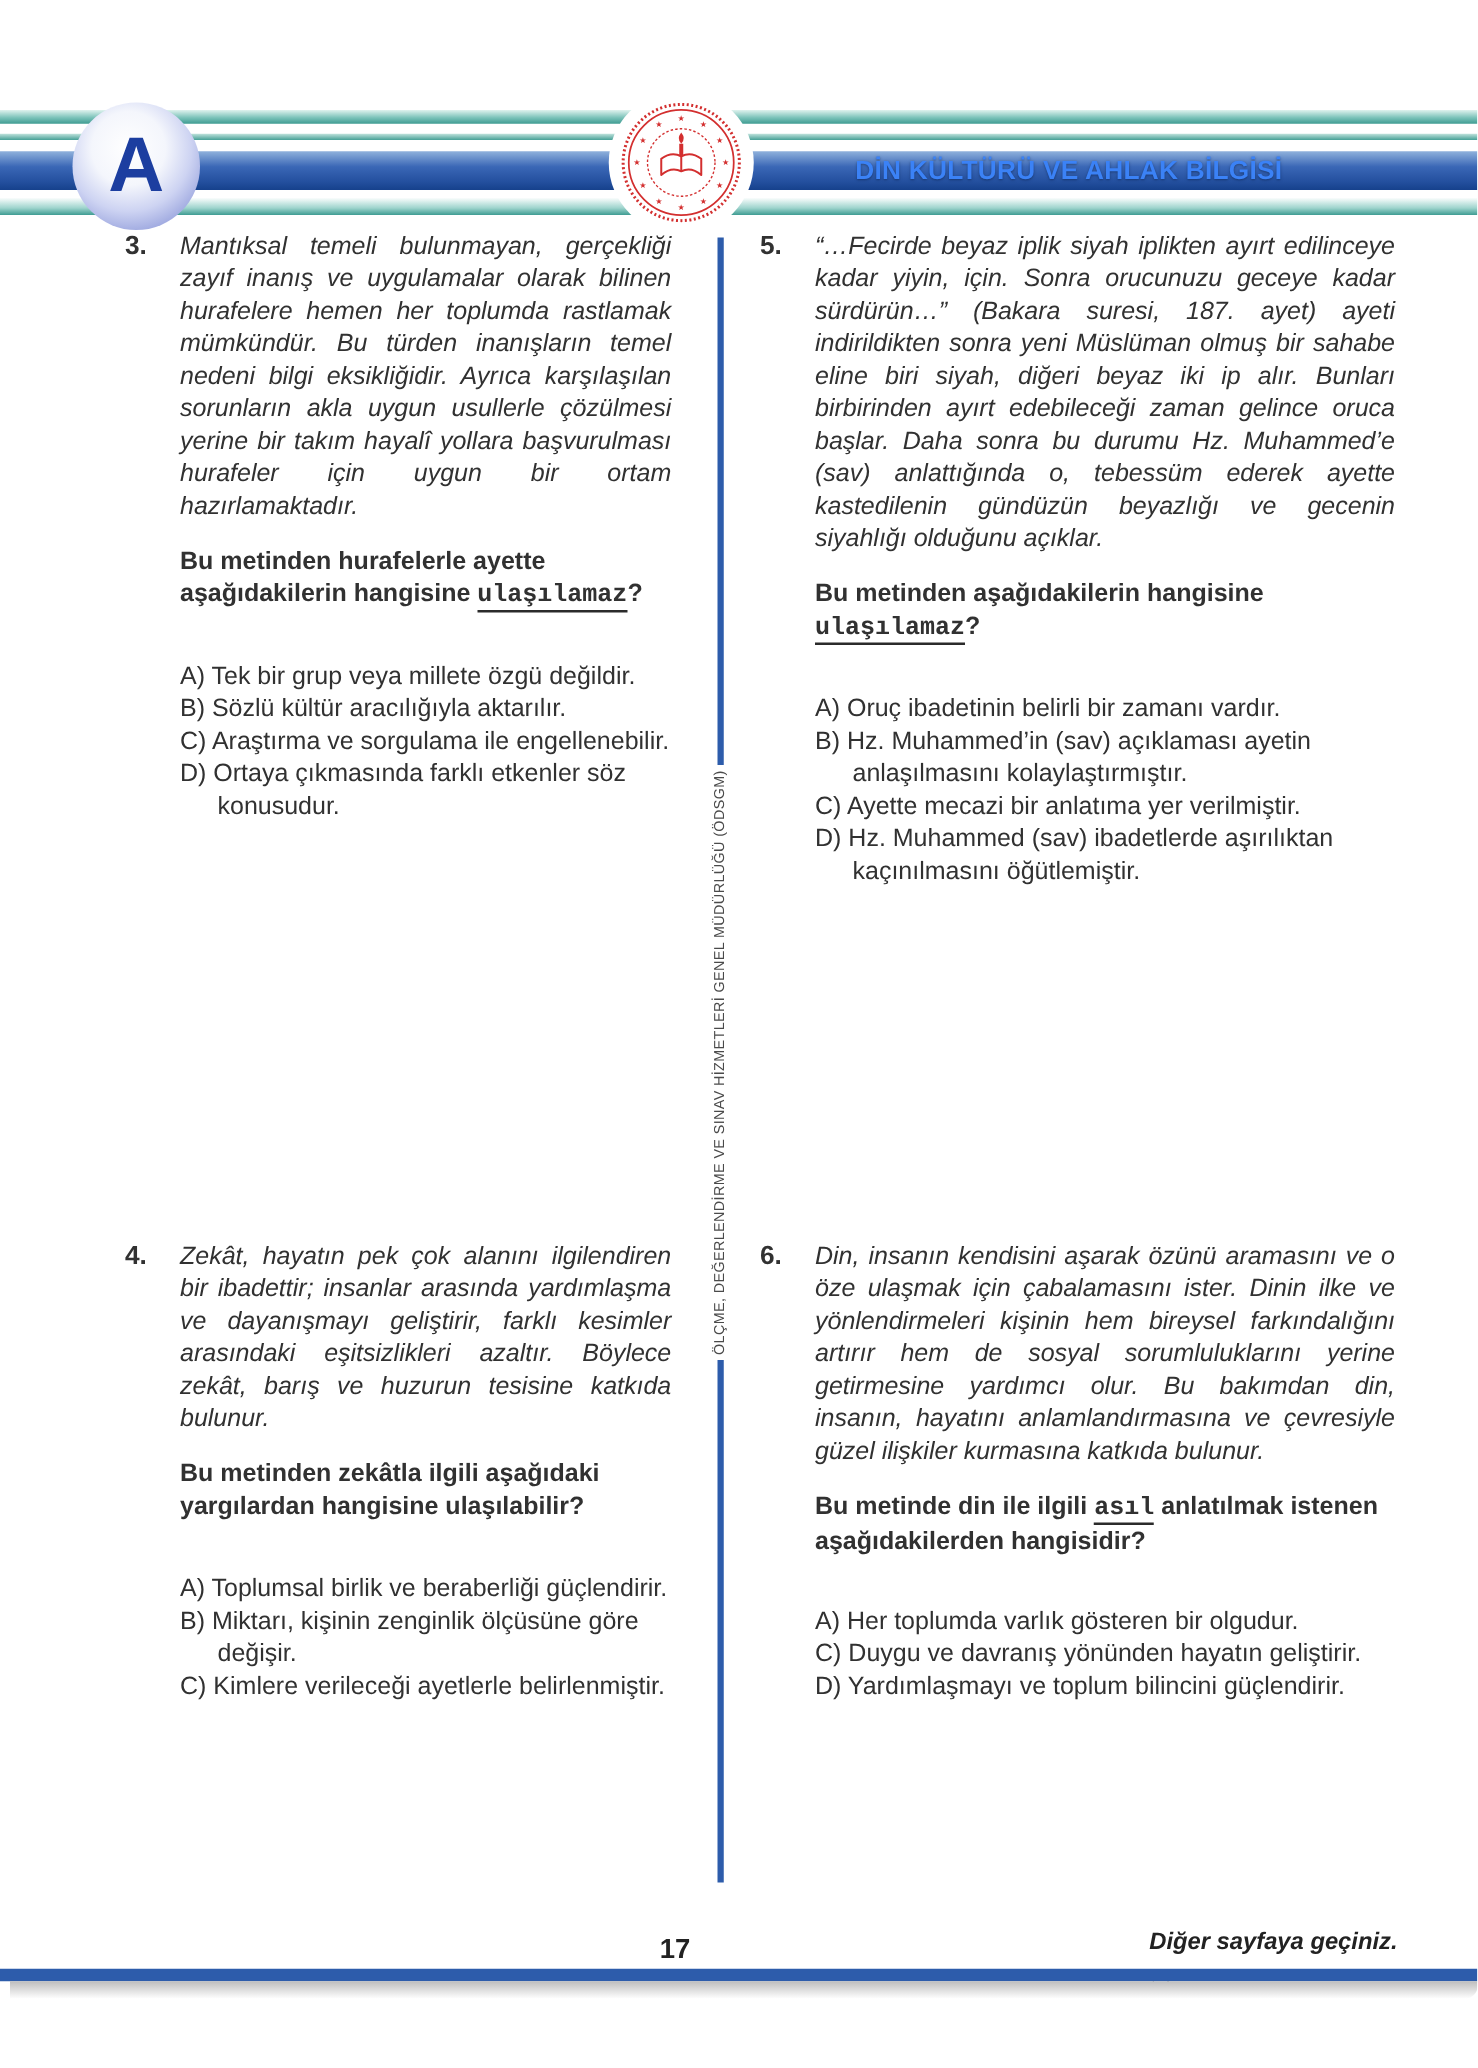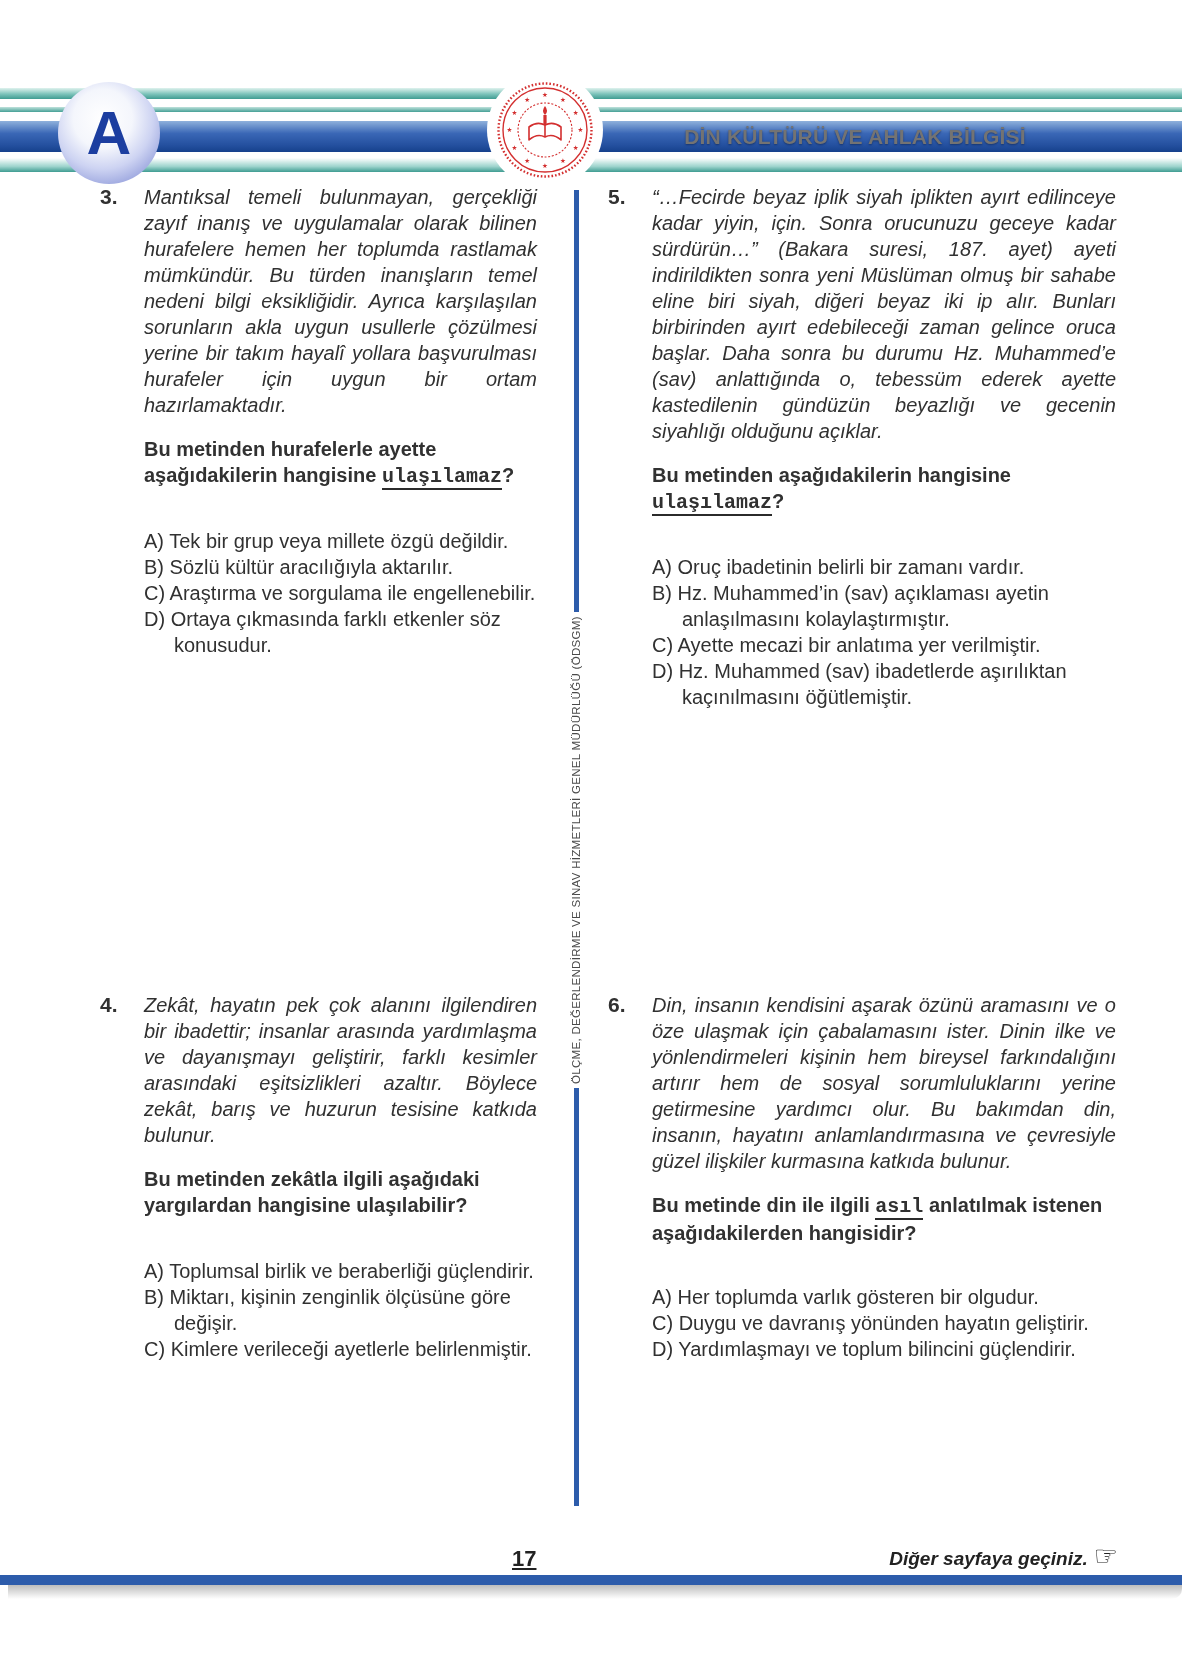--- a/index.html
+++ b/index.html
@@ -8,21 +8,21 @@
     font-family:"Liberation Sans","DejaVu Sans",sans-serif;color:#313131;
   }
   
   .stripe{position:absolute;left:0;right:0;z-index:1;}
   .stripe-1{top:88px;height:11px;background:linear-gradient(to bottom,#dff2ee,#7cc3ba 55%,#3f9c92);}
   .stripe-2{top:107px;height:5px;background:linear-gradient(to bottom,#bfe2dc,#45a096);}
   .stripe-blue{top:121px;height:31px;background:linear-gradient(to bottom,#8fb1dc,#3a67b6 40%,#24509f 78%,#16418c);}
   .stripe-3{top:158px;height:14px;background:linear-gradient(to bottom,#ffffff,#9ed4cd 60%,#3f9c92);}
   .subject-title{
     position:absolute;left:640px;top:121px;width:430px;height:31px;line-height:31px;z-index:2;
-    text-align:center;color:#737373;font-weight:bold;font-size:21px;letter-spacing:.2px;
+    text-align:center;color:#3b82f6;font-weight:bold;font-size:21px;letter-spacing:.2px;
     text-shadow:0 1px 2px rgba(10,30,70,.55);
   }
   
   .booklet{
     position:absolute;left:58px;top:82px;width:102px;height:102px;border-radius:50%;z-index:3;
     background:radial-gradient(circle at 44% 36%,#ffffff 0%,#f4f6fc 34%,#cdd3f2 58%,#95a0dc 82%,#6d77c6 100%);
     display:flex;align-items:center;justify-content:center;
   }
   .booklet-letter{font-size:62px;font-weight:bold;color:#1c3ea0;line-height:1;}
   
@@ -45,22 +45,22 @@
   .divider{position:absolute;left:574px;width:5px;background:#2d5cab;z-index:1;}
   .divider-top{top:190px;height:422px;}
   .divider-bottom{top:1088px;height:418px;}
   .side-label{
     position:absolute;left:561px;top:612px;width:30px;height:476px;
     writing-mode:vertical-rl;transform:rotate(180deg);
     font-size:11.5px;letter-spacing:.3px;color:#4a4a4a;white-space:nowrap;
     display:flex;align-items:center;justify-content:center;
   }
   
-  .page-number{position:absolute;left:512px;top:1546px;width:56px;text-align:left;font-size:22px;font-weight:bold;color:#222;text-decoration:underline;}
-  .next-note{position:absolute;right:64px;top:1543px;font-size:19px;font-weight:bold;font-style:italic;color:#222;display:flex;align-items:flex-end;gap:6px;}
+  .page-number{position:absolute;left:512px;top:1546px;width:56px;text-align:center;font-size:22px;font-weight:bold;color:#222;}
+  .next-note{position:absolute;right:64px;top:1543px;font-size:19px;font-weight:bold;font-style:italic;color:#222;display:flex;align-items:flex-start;gap:6px;flex-direction:column;}
   .hand{font-size:27px;font-style:normal;line-height:1;}
   .footer-bar{position:absolute;left:0;right:0;top:1575px;height:10px;background:#2d5cab;}
   .footer-shadow{position:absolute;left:8px;right:0;top:1585px;height:14px;
     background:linear-gradient(to bottom,#bdbdbd,#f2f2f2 80%,#ffffff);border-bottom-right-radius:10px;}
 </style>
 </head>
 <body>
 
 <div class="page">
 

